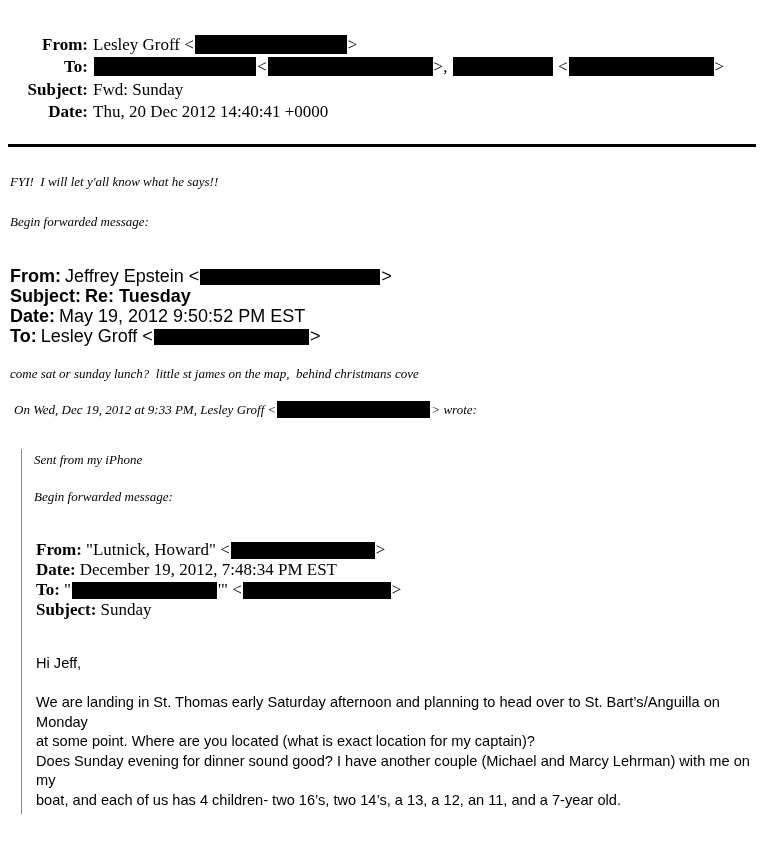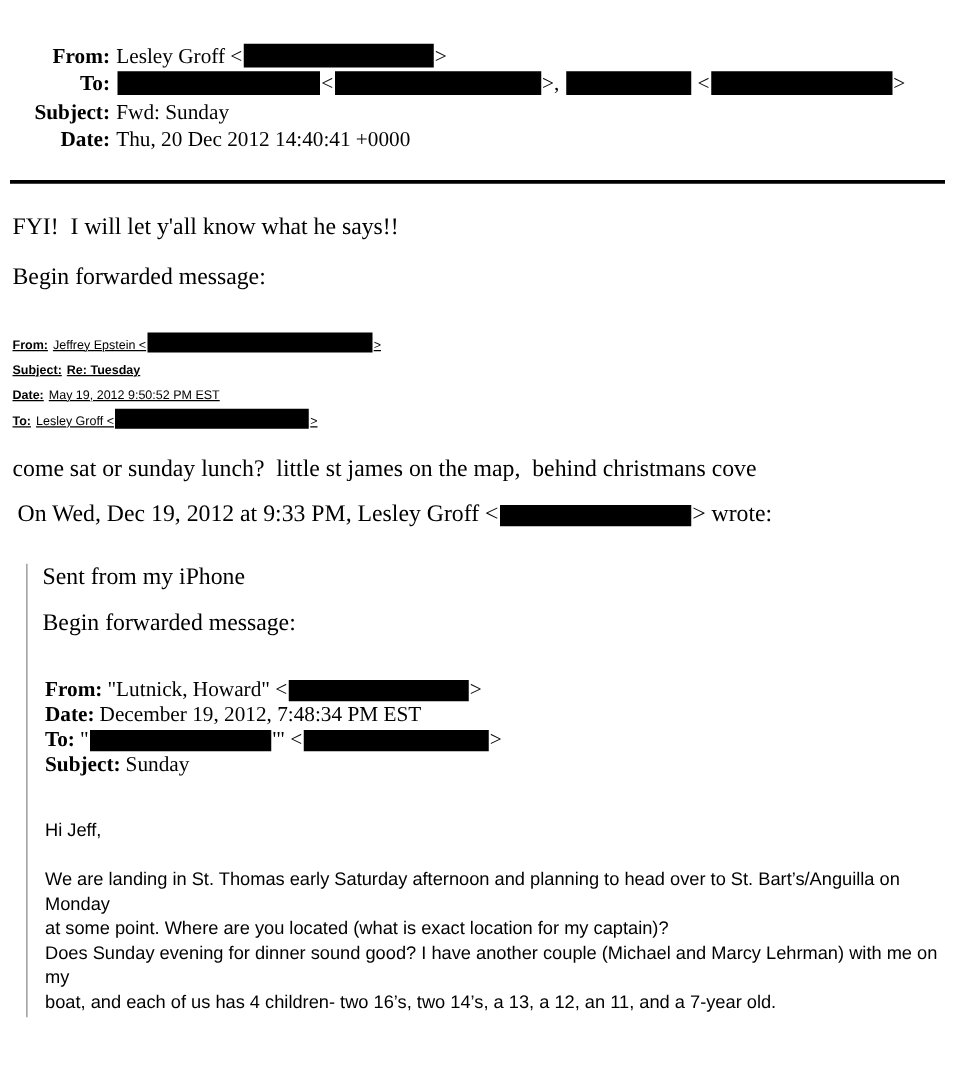--- a/index.html
+++ b/index.html
@@ -58,34 +58,34 @@
   .separator {
     margin: 20px 8px 0 8px;
     border: none;
     border-top: 3px solid #000000;
     height: 0;
   }
 
   
   .serif {
     font-family: "Liberation Serif", serif;
-    font-size: 19px;
+    font-size: 13px;
     line-height: 22px;
     white-space: pre-wrap;
+    font-style: italic;
   }
   .fyi-line     { margin: 24px 0 0 10px; }
   .begin-fwd-1  { margin: 18px 0 0 10px; }
 
   
   .epstein-header {
     margin: 33px 0 0 10px;
     font-family: "Liberation Sans", sans-serif;
-    font-size: 10px;
+    font-size: 18px;
     line-height: 20px;
-    text-decoration: underline;
   }
   .epstein-header .lbl { font-weight: bold; margin-right: 4px; }
   .epstein-header .bold-val { font-weight: bold; }
   .epstein-header div { white-space: pre; }
 
   .comesat-line { margin: 17px 0 0 10px; }
   .onwed-line   { margin: 14px 0 0 14px; }
 
   
   .quoted {

